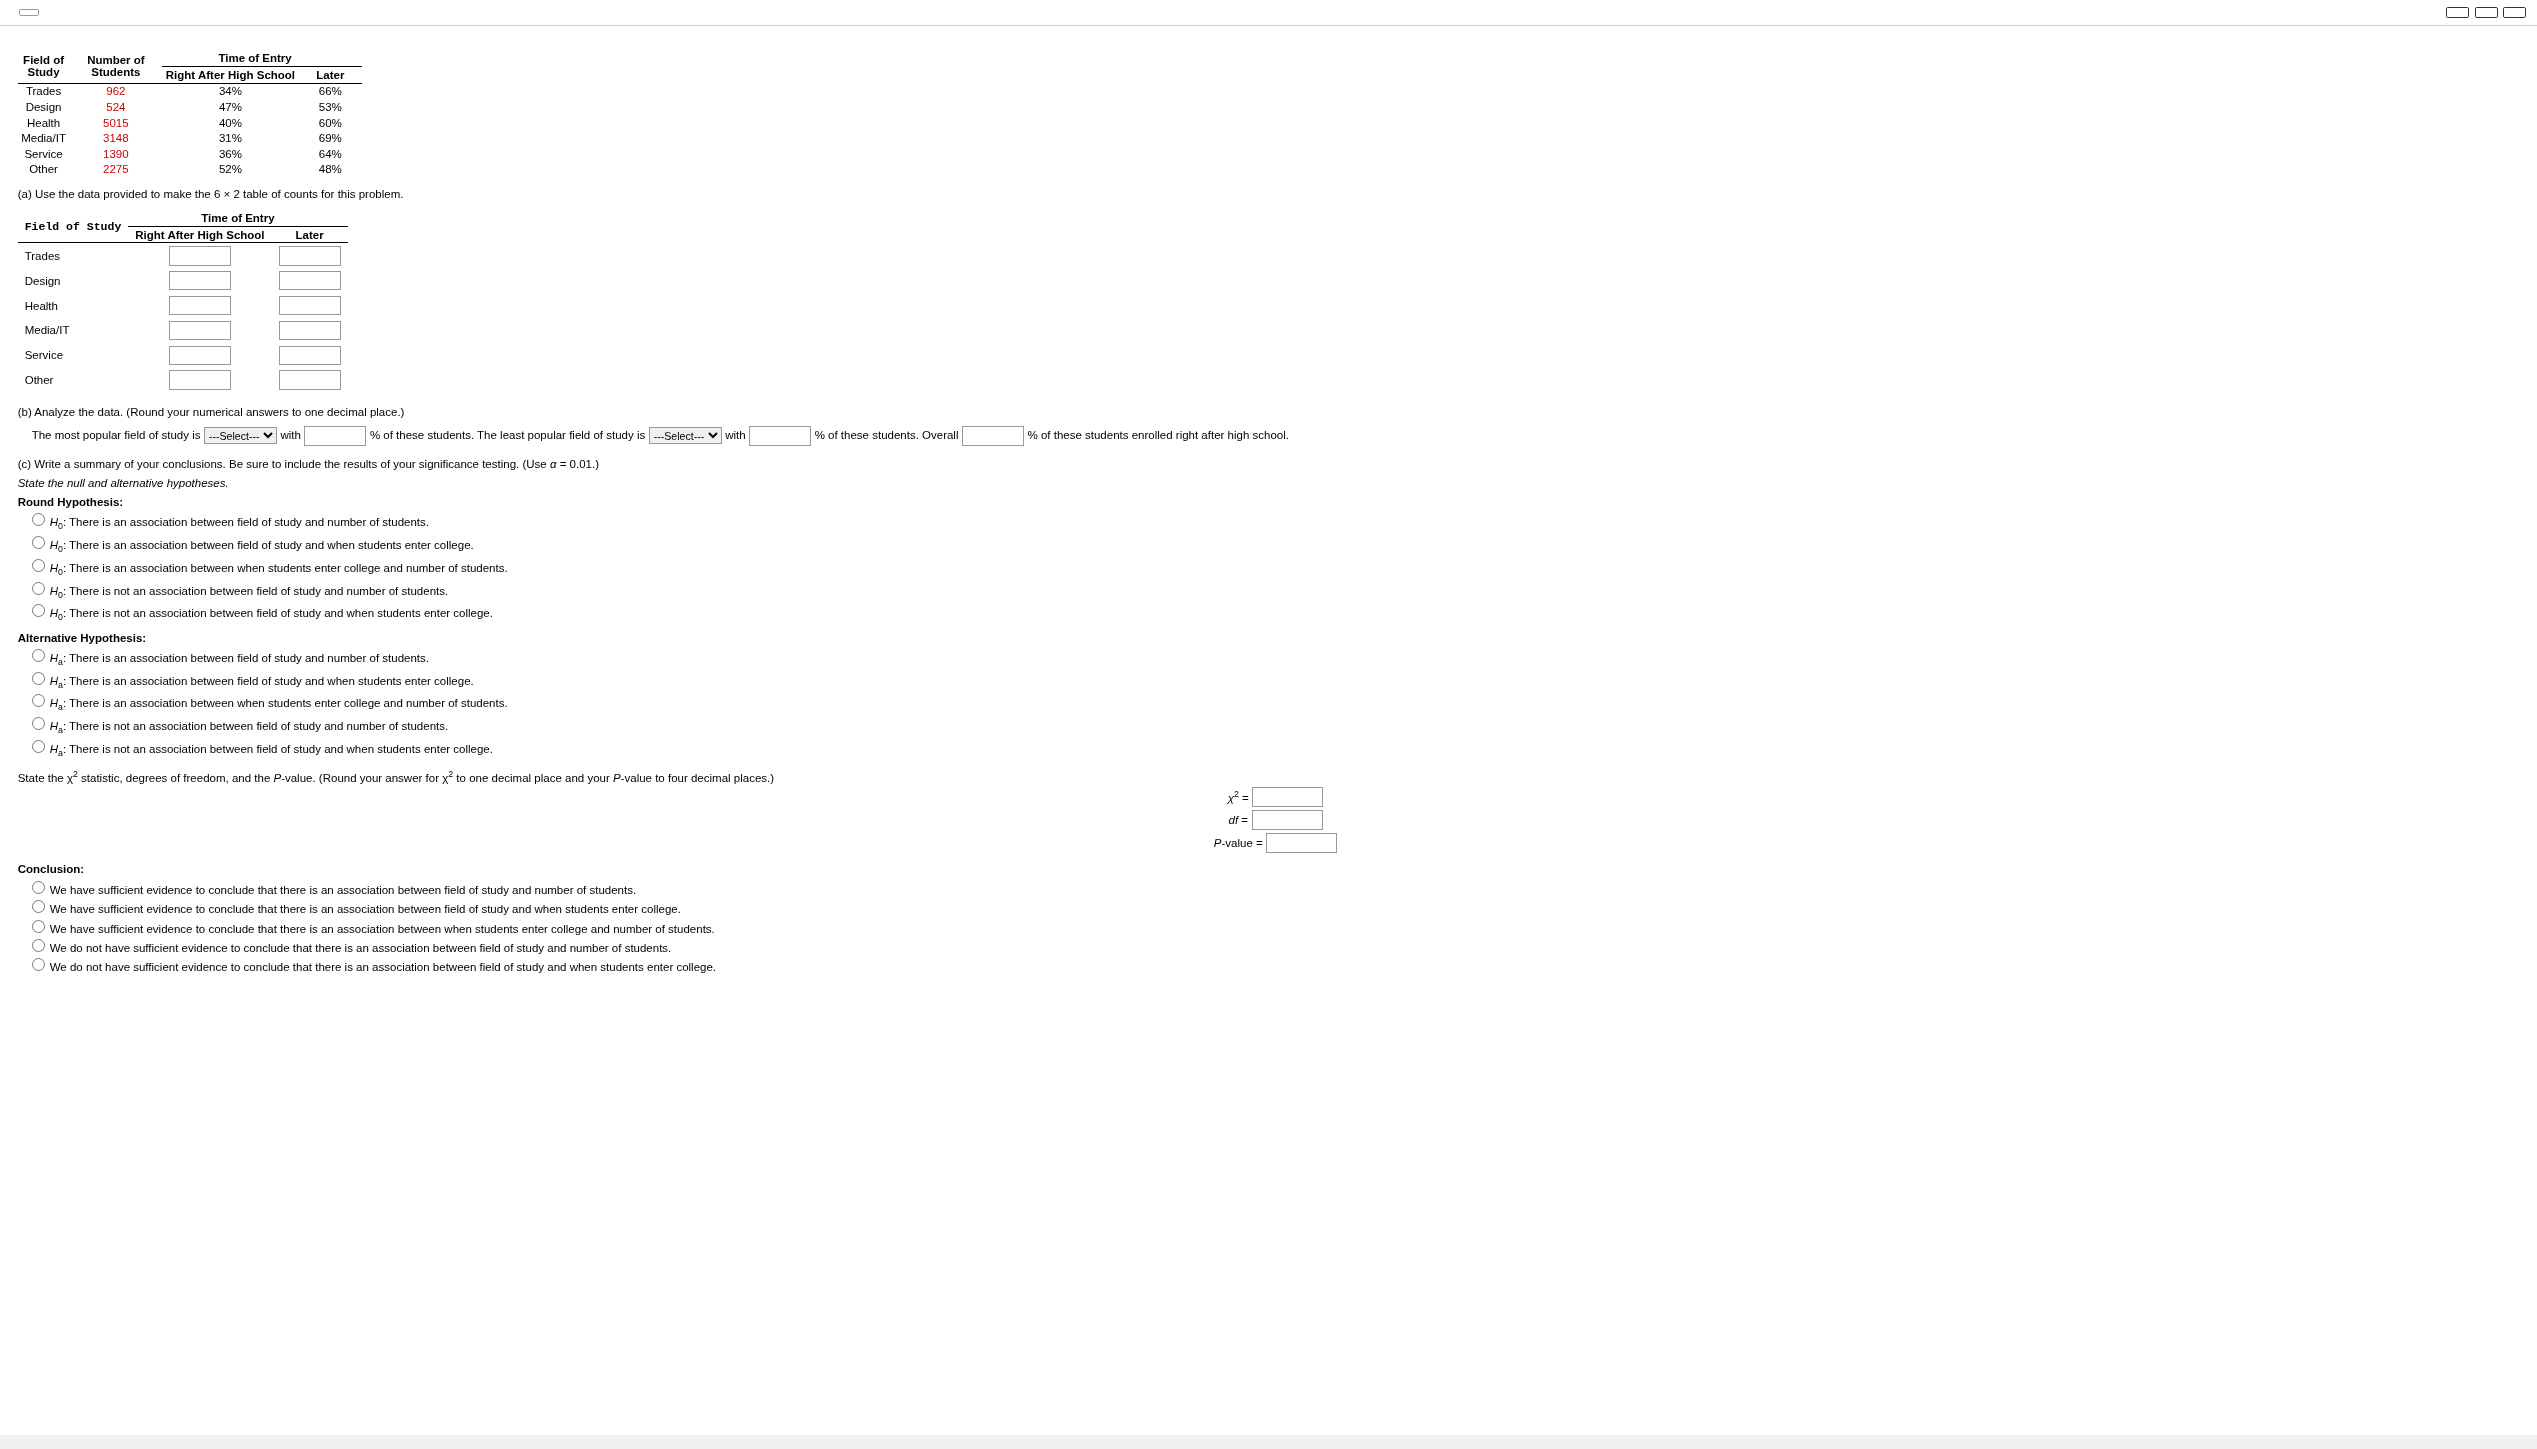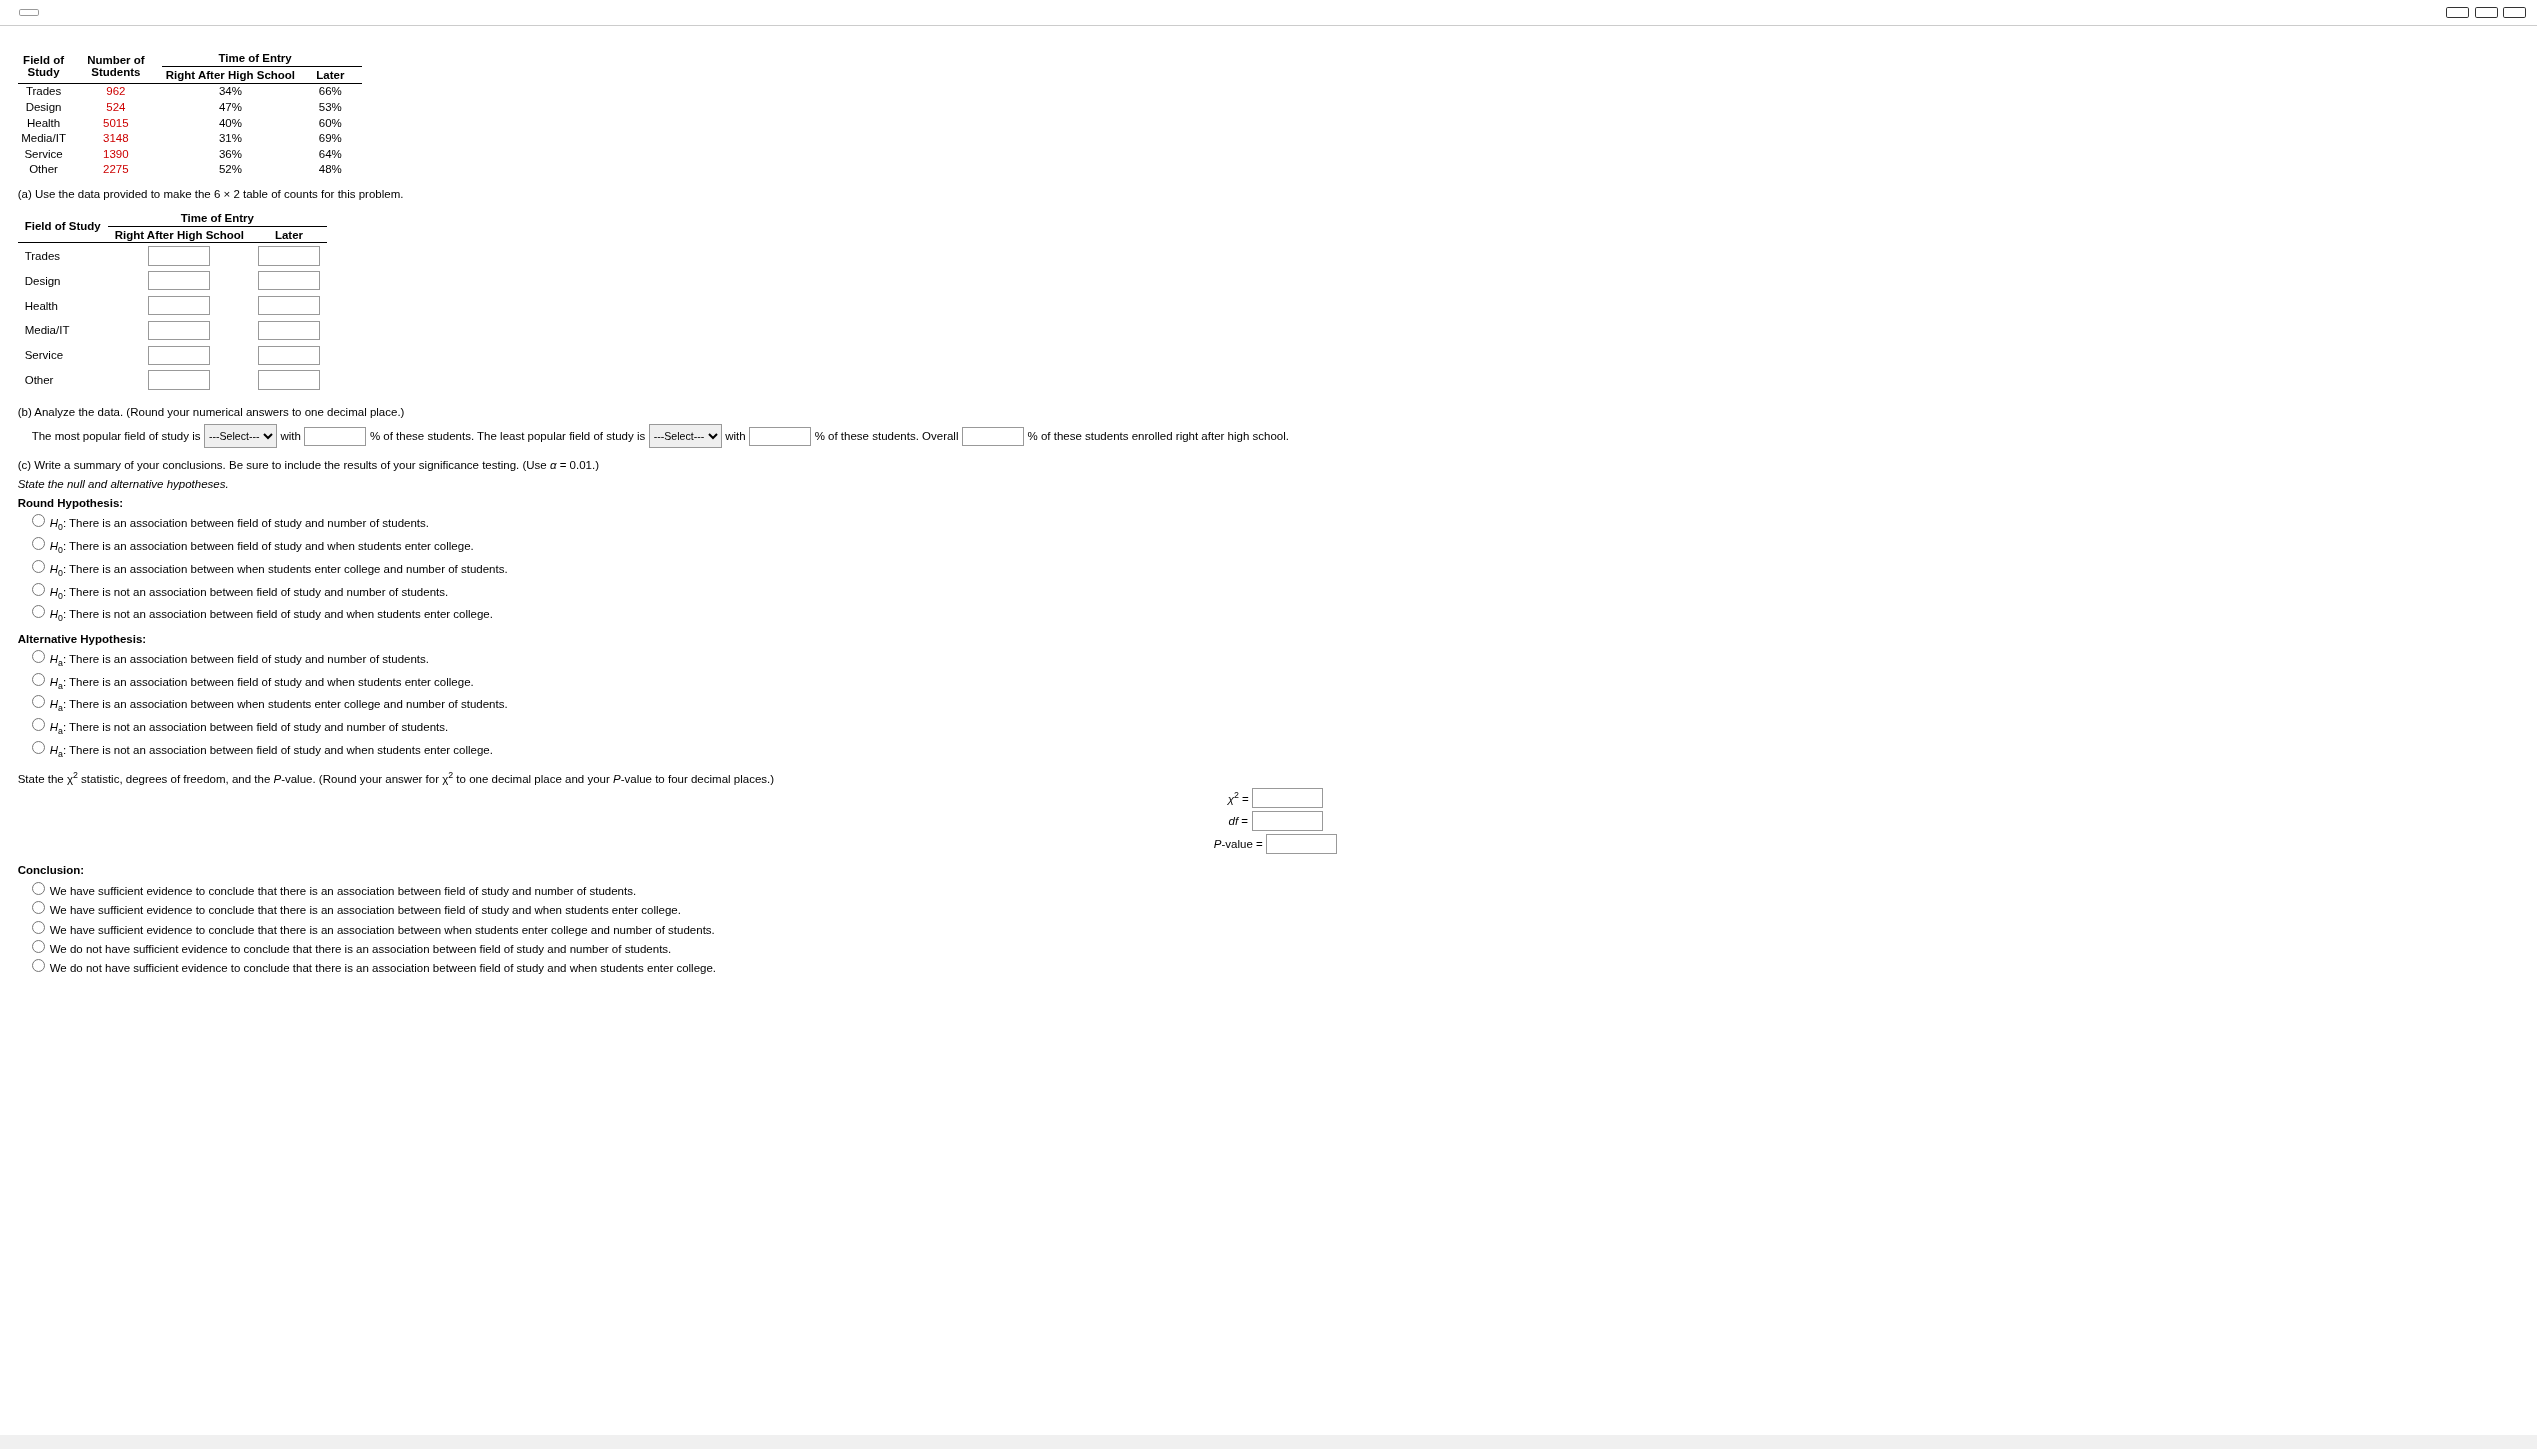--- a/index.html
+++ b/index.html
@@ -115,21 +115,21 @@
     }
     .analyze-section .inline-row {
       display: flex;
       align-items: center;
       flex-wrap: wrap;
       gap: 3.5px;
       margin-left: 14px;
     }
     .analyze-section select {
       font-size: 10.6px;
-      height: 24px;
+      height: 17px;
       border: 0.9px solid #999;
     }
     .analyze-section input[type="text"] {
       width: 62px;
       height: 19.5px;
       border: 0.9px solid #999;
       font-size: 10.6px;
       padding: 0 2.7px;
     }
     .part-c {
@@ -262,21 +262,21 @@
 
   <p class="section-text"></p>
 
   <p class="section-text">
     <span>(a) Use the data provided to make the 6 × 2 table of counts for this problem.</span>
   </p>
 
   <table class="entry-table">
     <thead>
       <tr>
-        <th rowspan="2" class="field-col" style="text-align:right; border-bottom:1.8px solid #000;">Field of Study</th>
+        <th rowspan="2" class="field-col" style="text-align:right; border-bottom:1.8px solid #000;font-family:Liberation Mono, monospace;">Field of Study</th>
         <th colspan="2" class="time-of-entry-header">Time of Entry</th>
       </tr>
       <tr>
         <th style="border-bottom:1.8px solid #000; text-align:center;">Right After High School</th>
         <th style="border-bottom:1.8px solid #000; text-align:center;">Later</th>
       </tr>
     </thead>
     <tbody id="counts-table-body">
     <tr>
       <td class="field-col">Trades</td>

